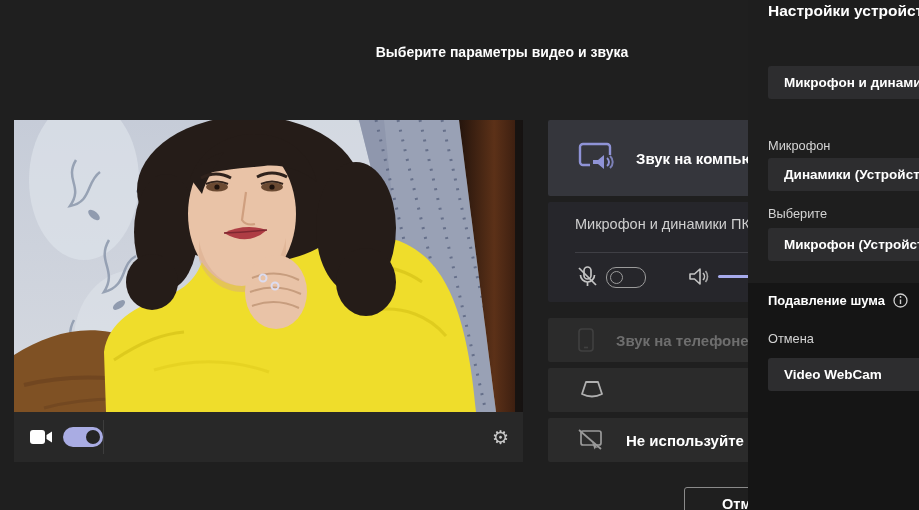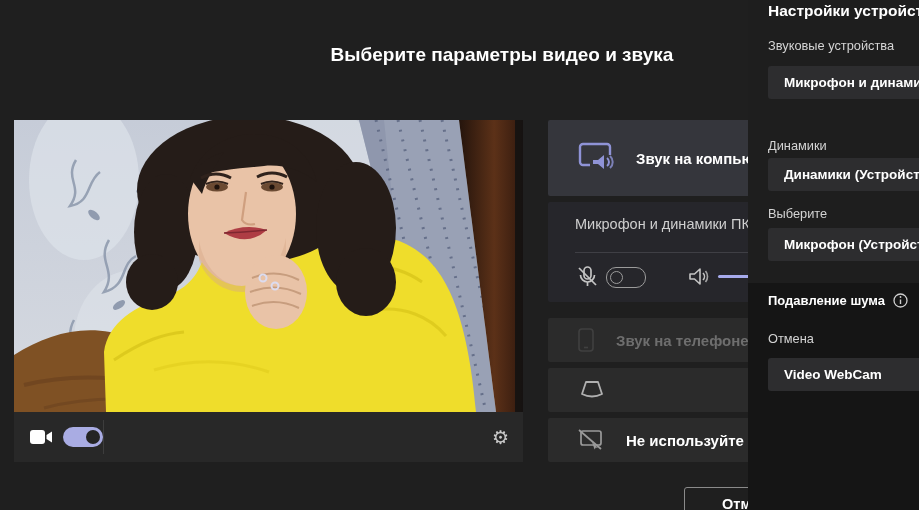--- a/index.html
+++ b/index.html
@@ -1,19 +1,19 @@
 <!DOCTYPE html>
 <html><head>
 <meta charset="utf-8">
 <style>
   html,body{margin:0;padding:0;background:#1f1f1f;}
   .screen{position:relative;width:919px;height:510px;background:#1f1f1f;overflow:hidden;
           font-family:"Liberation Sans",sans-serif;color:#fff;}
   .page-title{position:absolute;left:502px;top:44px;transform:translateX(-50%);
-              font-size:19px;font-weight:700;white-space:nowrap;}
+              font-size:14px;font-weight:700;white-space:nowrap;}
 
   
   .video-block{position:absolute;left:14px;top:120px;width:509px;height:342px;}
   .video-area{width:509px;height:292px;overflow:hidden;background:#c9cfd9;}
   .video-bar{position:relative;width:509px;height:50px;background:#282828;
              display:flex;align-items:center;}
   .cam-icon{margin-left:16px;display:flex;}
   .toggle-on{margin-left:10px;width:40px;height:20px;border-radius:10px;background:#a9ace3;
              position:relative;cursor:pointer;}
   .toggle-on .knob{position:absolute;right:3px;top:3px;width:14px;height:14px;border-radius:50%;
@@ -239,26 +239,25 @@
     </span>
     <span class="lab">Не используйте звук</span>
   </div>
 
   <div class="cancel-btn">Отмена</div>
 
   <div class="right-panel">
     <div class="panel-top"></div>
     <div class="panel-title">Настройки устройств</div>
 
-    <div class="plabel" style="top:38px">Звуковые устройства</div>
     <div class="drop" style="top:66px">
       <span>Микрофон и динамики ПК</span>
     </div>
 
-    <div class="plabel" style="top:138px">Динамики</div>
+    <div class="plabel" style="top:138px">Микрофон</div>
     <div class="drop" style="top:158px">
       <span>Динамики (Устройство с поддержкой High Definition Audio)</span>
     </div>
 
     <div class="plabel" style="top:206px">Выберите</div>
     <div class="drop" style="top:228px">
       <span>Микрофон (Устройство с поддержкой High Definition Audio)</span>
     </div>
 
     <div class="noise-row">

